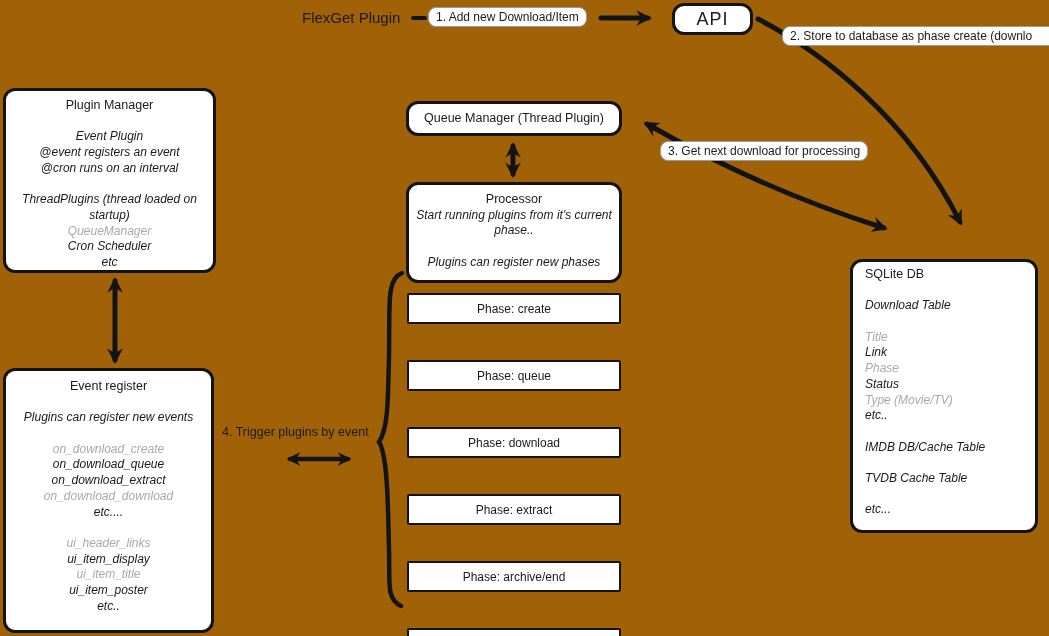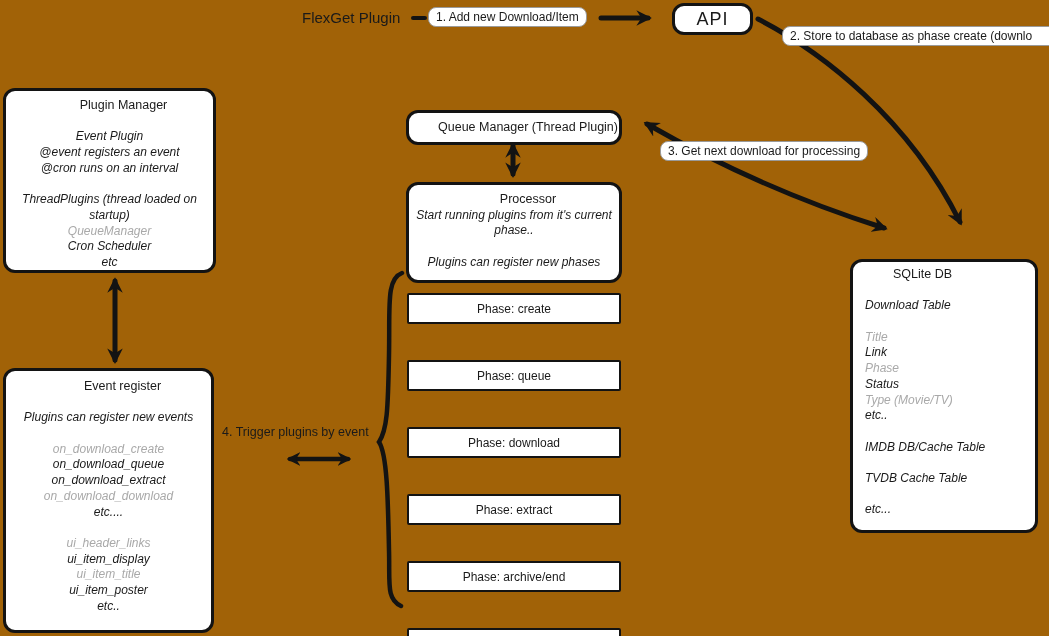--- a/index.html
+++ b/index.html
@@ -3,34 +3,34 @@
 <meta charset="utf-8">
 <style>
   html,body{margin:0;padding:0;background:#fff;}
   .canvas{
     position:relative;width:1049px;height:636px;background:#a16207;
     overflow:hidden;font-family:"Liberation Sans",sans-serif;color:#1a1a1a;
   }
   svg.wires{position:absolute;left:0;top:0;z-index:1;}
   .node{position:absolute;background:#fff;border:3px solid #131313;border-radius:12px;z-index:2;box-sizing:border-box;}
   .centered{text-align:center;}
-  .box-title{font-size:12.5px;line-height:15.7px;padding-left:28px;}
+  .box-title{font-size:12.5px;line-height:15.7px;}
   .line{font-size:12px;line-height:15.7px;min-height:15.7px;white-space:normal;font-style:italic;}
   .muted{color:#a9a9a9;}
   .freelabel{position:absolute;z-index:3;font-size:15px;white-space:nowrap;}
   .steplabel{
     position:absolute;z-index:4;background:#fff;border:1.5px solid #9a9a9a;
     border-radius:8px;padding:2px 7px;font-size:12px;white-space:nowrap;overflow:hidden;
   }
   .plaintext{position:absolute;z-index:3;font-size:12.5px;white-space:nowrap;}
 
   
   .plugin-manager{left:3px;top:88px;width:213px;height:185px;padding-top:7px;}
   .event-register{left:3px;top:368px;width:211px;height:265px;padding-top:8px;}
-  .queue-manager{left:406px;top:101px;width:216px;height:35px;display:flex;align-items:center;justify-content:center;margin-top:9px;}
+  .queue-manager{left:406px;top:101px;width:216px;height:35px;display:flex;align-items:center;justify-content:center;}
   .processor{left:406px;top:182px;width:216px;height:101px;padding-top:7px;}
   .api-box{left:672px;top:3px;width:81px;height:32px;display:flex;align-items:center;justify-content:center;
            font-size:18px;letter-spacing:1px;}
   .sqlite-db{left:850px;top:259px;width:188px;height:274px;text-align:left;padding:5px 10px 0 12px;}
   .phases{position:absolute;left:407px;top:293px;width:214px;display:flex;flex-direction:column;gap:36px;z-index:2;}
   .phase-box{
     background:#fff;border:2.5px solid #131313;border-radius:2px;height:31px;box-sizing:border-box;
     display:flex;align-items:center;justify-content:center;font-size:12px;
   }
   .flexget-title{left:302px;top:9px;}

